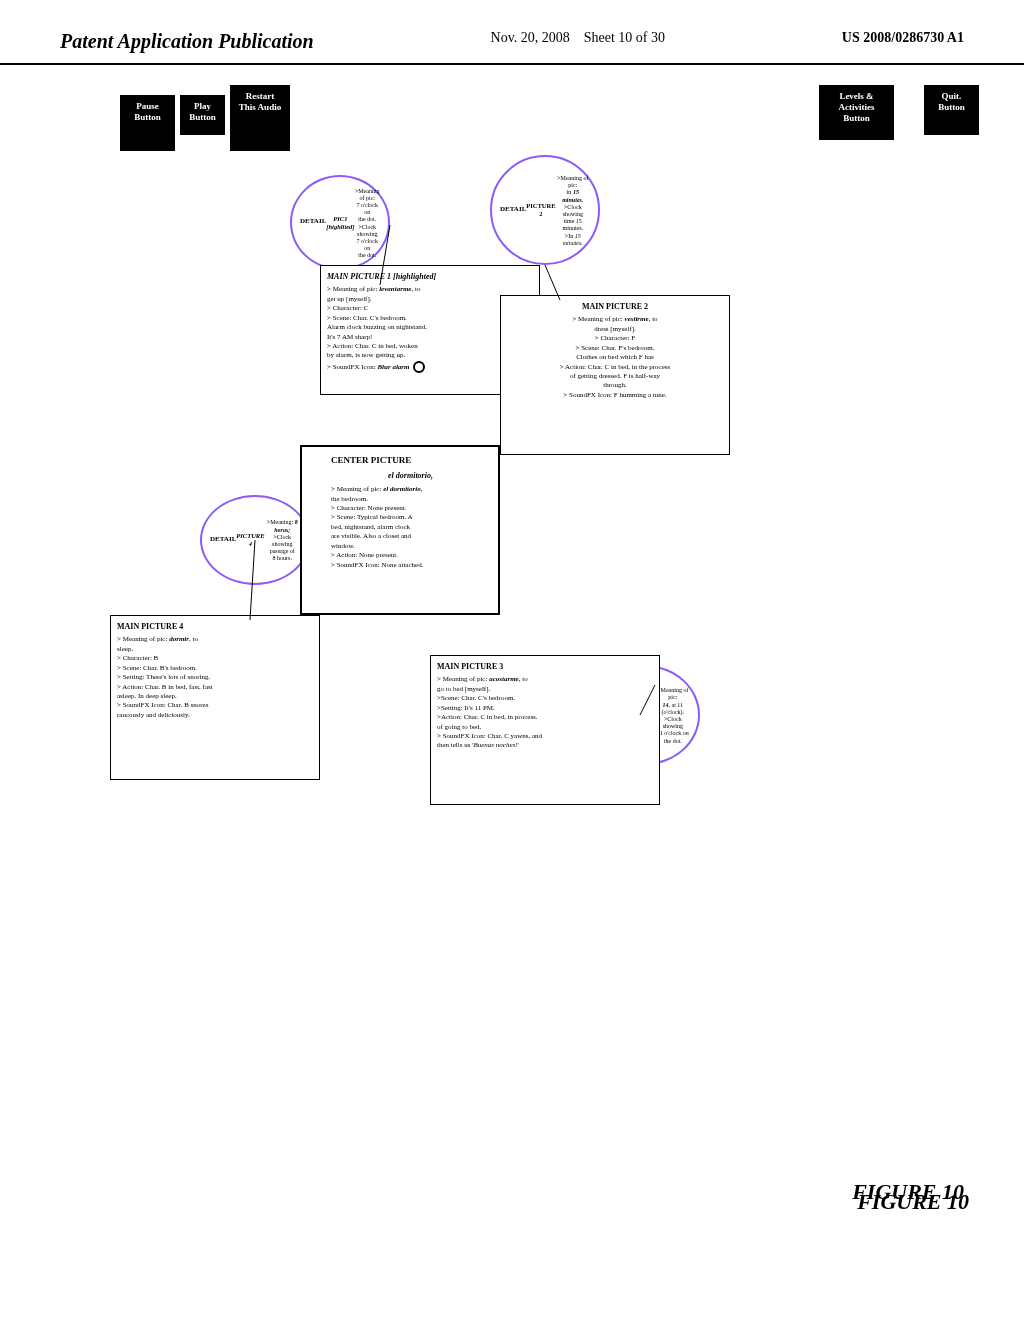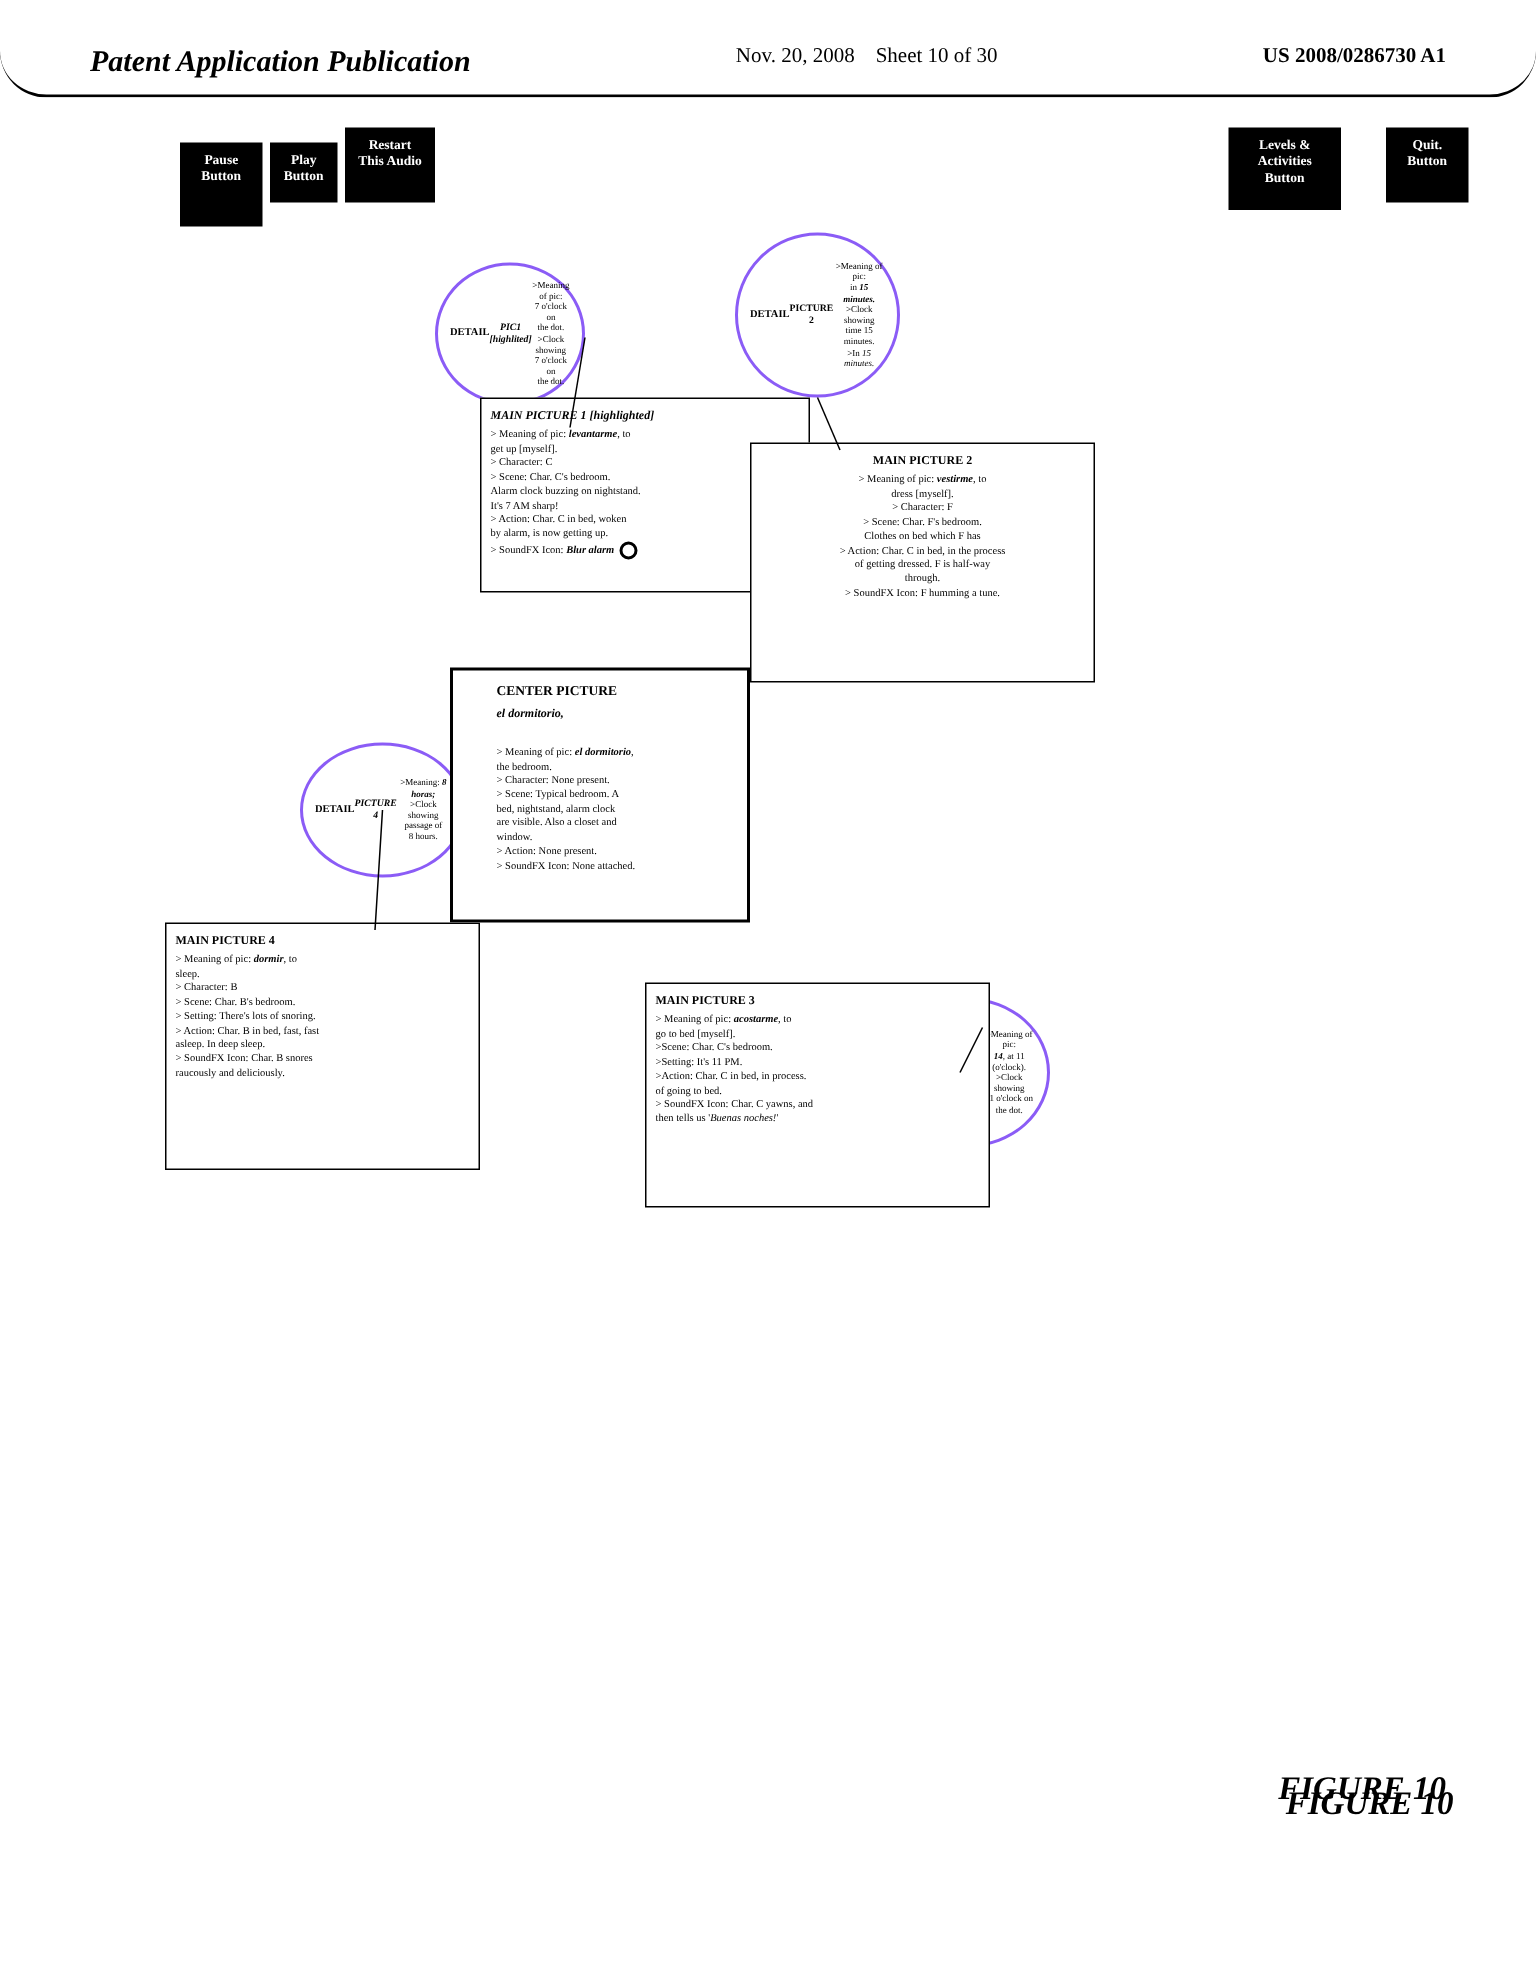--- a/index.html
+++ b/index.html
@@ -12,21 +12,20 @@
       overflow: hidden;
     }
 
     
     .header {
       display: flex;
       justify-content: space-between;
       align-items: flex-start;
       padding: 30px 60px 10px 60px;
       border-bottom: 2px solid #000;
-      border-radius: 31px;
     }
     .header-title {
       font-size: 20px;
       font-weight: bold;
       font-style: italic;
     }
     .header-info {
       font-size: 14px;
       text-align: center;
     }
@@ -140,21 +139,21 @@
 <div class="main-content">
 
   <div class="ui-button" style="left:120px; top:30px; width:55px; height:56px;">
     <span>Pause
 Button</span>
   </div>
   <div class="ui-button" style="left:180px; top:30px; width:45px; height:40px;">
     <span>Play
 Button</span>
   </div>
-  <div class="ui-button" style="left:230px; top:20px; width:60px; height:50px;">
+  <div class="ui-button" style="left:230px; top:20px; width:60px; height:66px;">
     <span>Restart
 This
 Audio</span>
   </div>
 
   <div class="ui-button" style="right:130px; top:20px; width:75px; height:55px; left:auto;">
     <span>Levels &amp;
 Activities
 Button</span>
   </div>
@@ -243,21 +242,21 @@
       &gt; Setting: There's lots of snoring.<br>
       &gt; Action: Char. B in bed, fast, fast<br>
       asleep. In deep sleep.<br>
       &gt; SoundFX Icon: Char. B snores<br>
       raucously and deliciously.
     </div>
   </div>
 
   <div class="center-picture-box" style="left:300px; top:380px; width:200px; min-height:170px;padding-left:29px;">
     <div style="font-size:9px; font-weight:bold; margin-bottom:4px;">CENTER PICTURE</div>
-    <div style="font-size:8px; font-weight:bold; font-style:italic; margin-bottom:16px;">el dormitorio,</div>
+    <div style="font-size:8px; font-weight:bold; font-style:italic; margin-bottom:4px;text-align:center;">el dormitorio,</div>
     <div style="font-size:7px; line-height:1.35;">
       &gt; Meaning of pic: <span class="bold-italic">el dormitorio</span>,<br>
       the bedroom.<br>
       &gt; Character: None present.<br>
       &gt; Scene: Typical bedroom. A<br>
       bed, nightstand, alarm clock<br>
       are visible. Also a closet and<br>
       window.<br>
       &gt; Action: None present.<br>
       &gt; SoundFX Icon: None attached.

